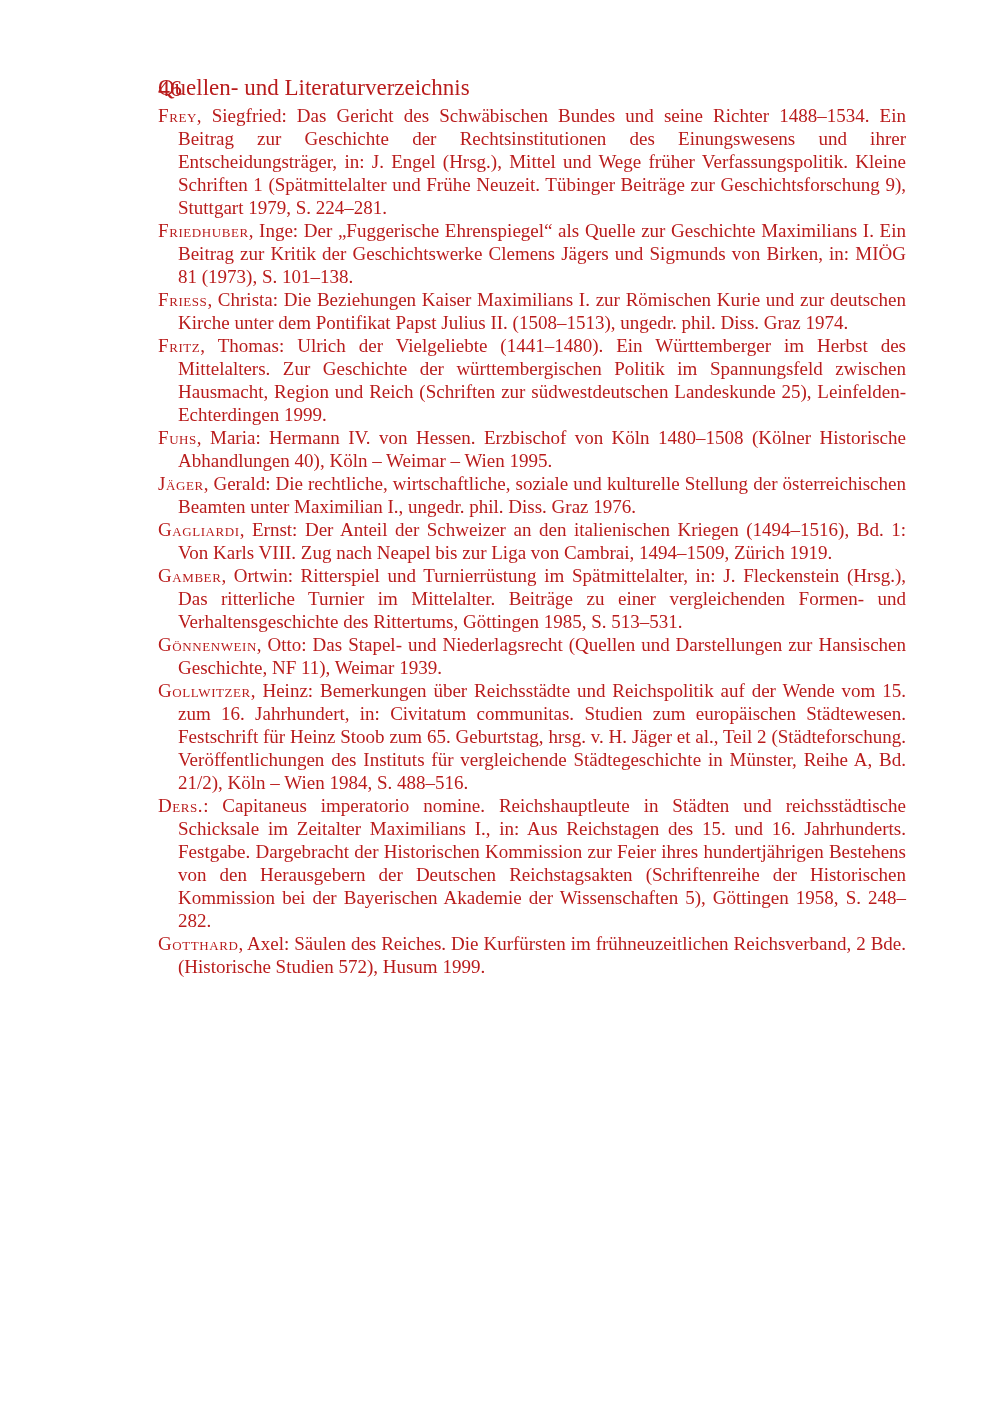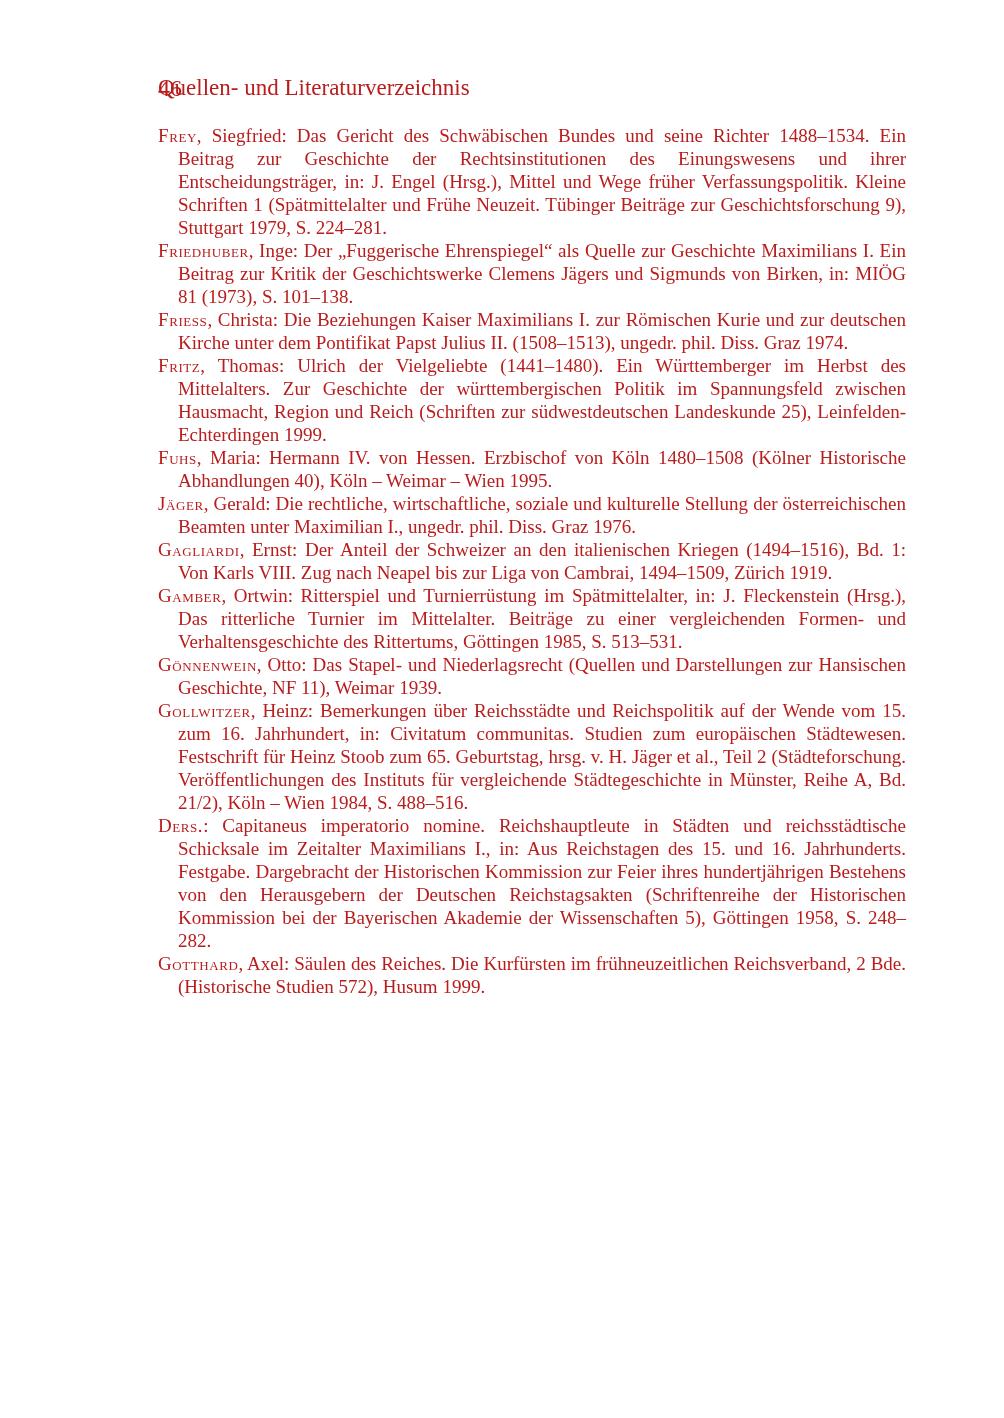--- a/index.html
+++ b/index.html
@@ -29,21 +29,20 @@
     bottom: 0;
     font-size: 24px;
     line-height: 32px;
   }
   .running-header {
     display: block;
     font-size: 23px;
     line-height: 32px;
   }
   .entries {
-    margin-top: 20px;
   }
   p.entry {
     margin: 0;
     padding-left: 20px;
     text-indent: -20px;
     font-size: 19px;
     line-height: 23px;
     text-align: justify;
     hyphens: manual;
     -webkit-hyphens: manual;

